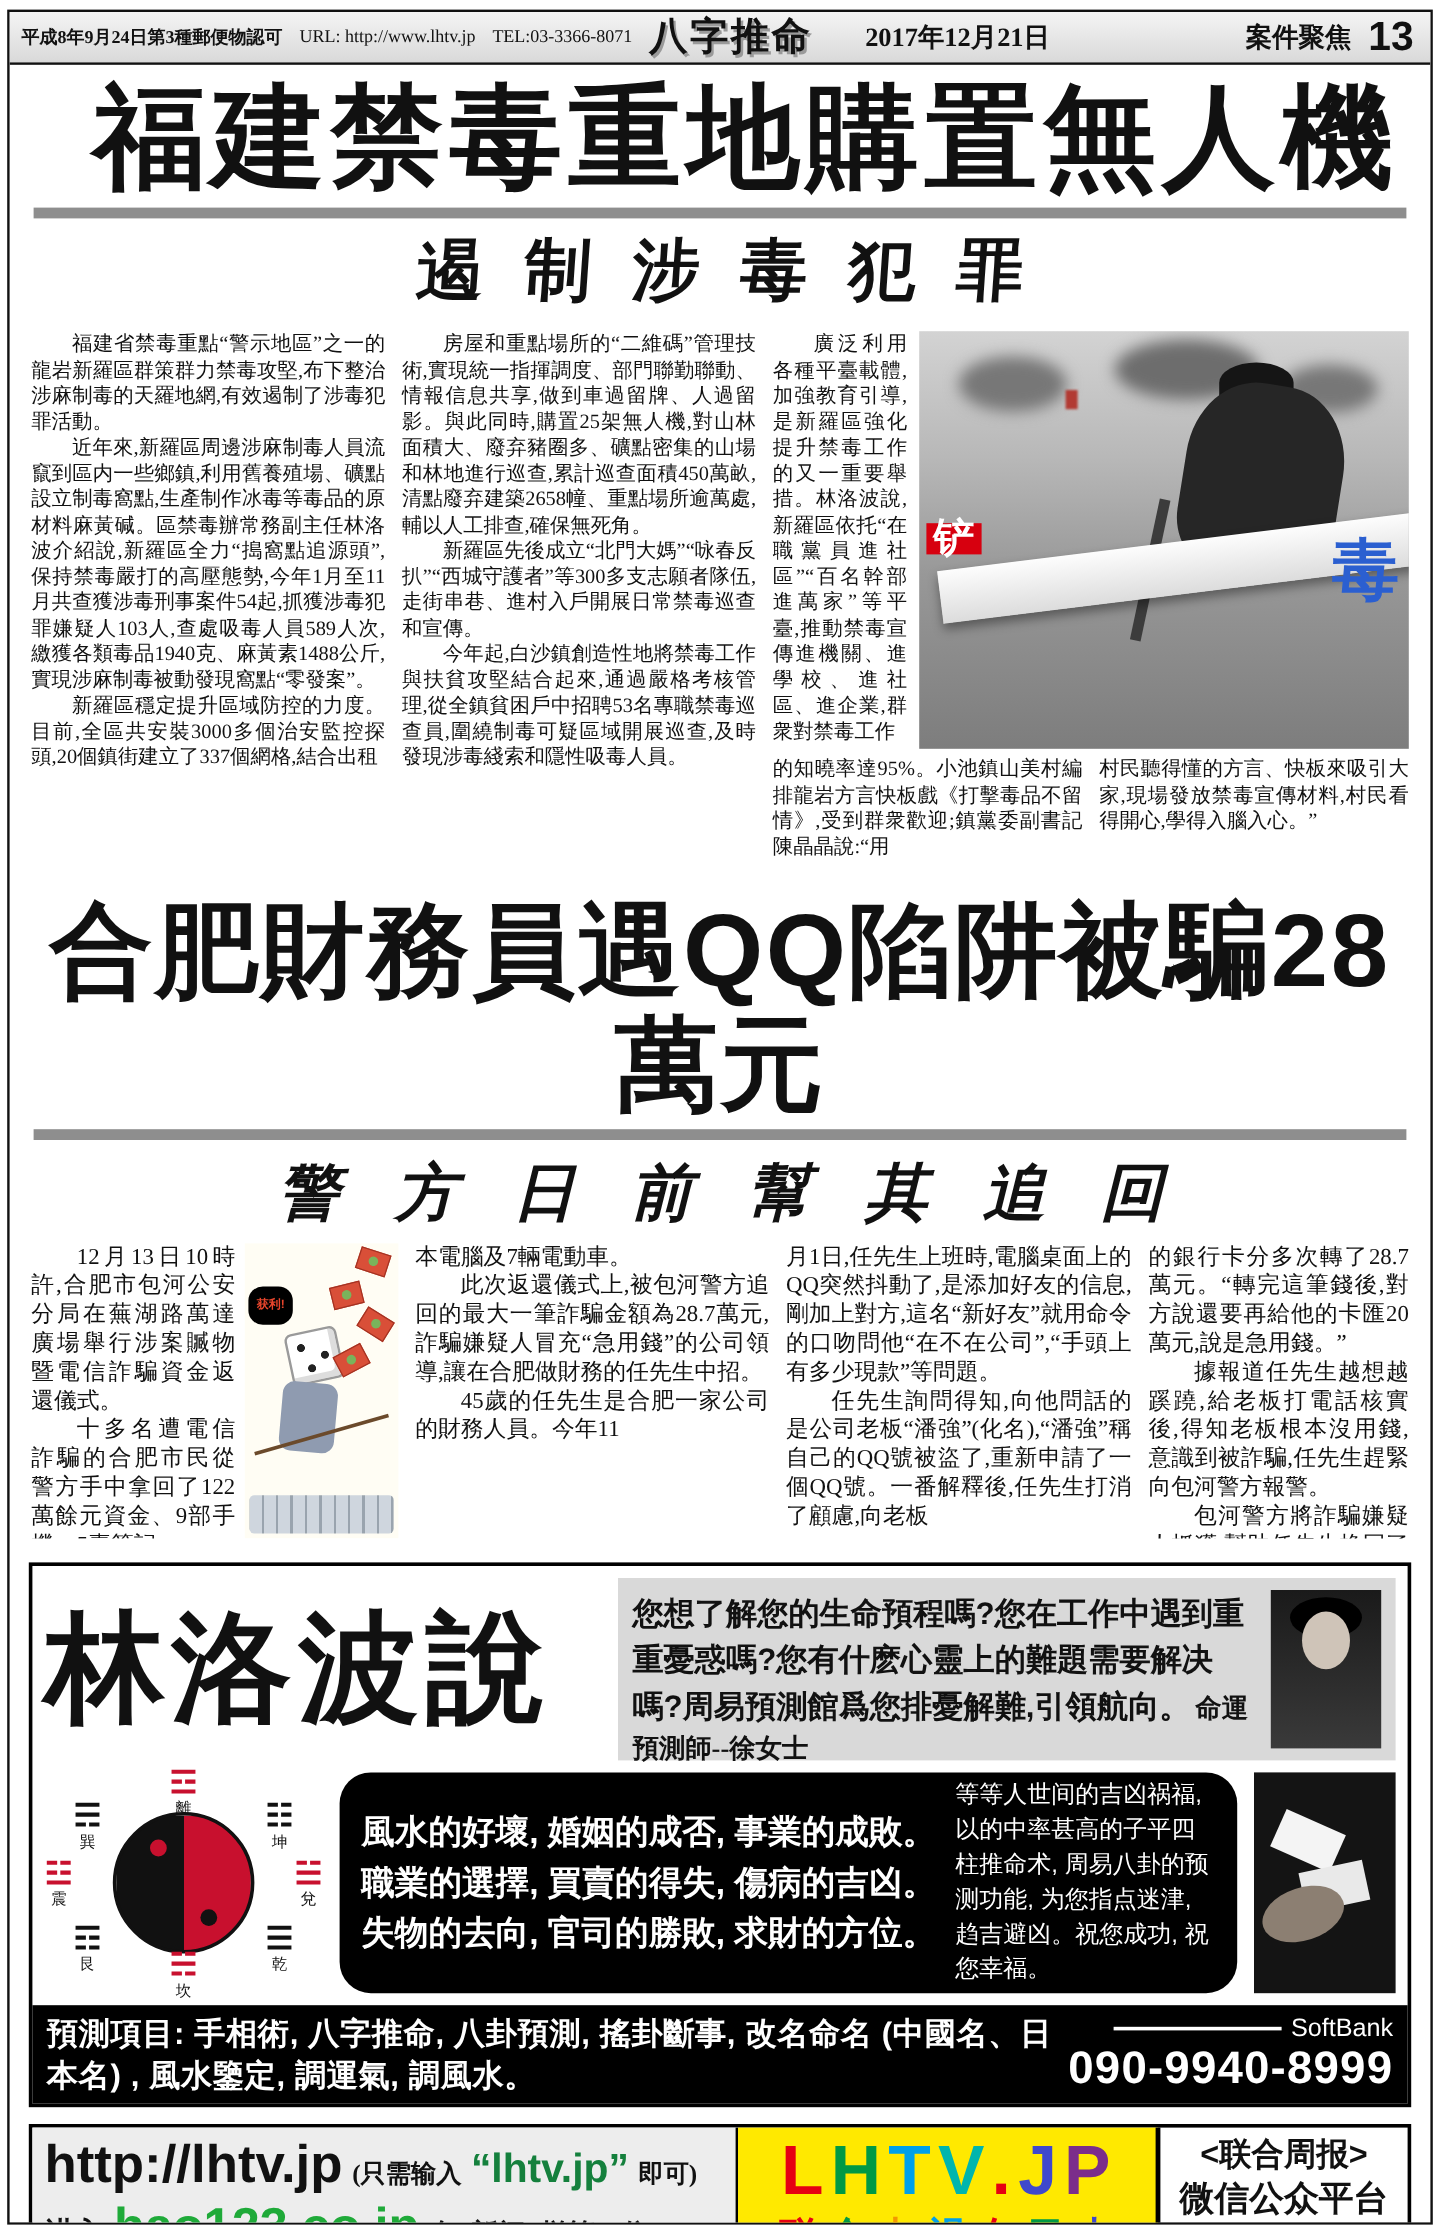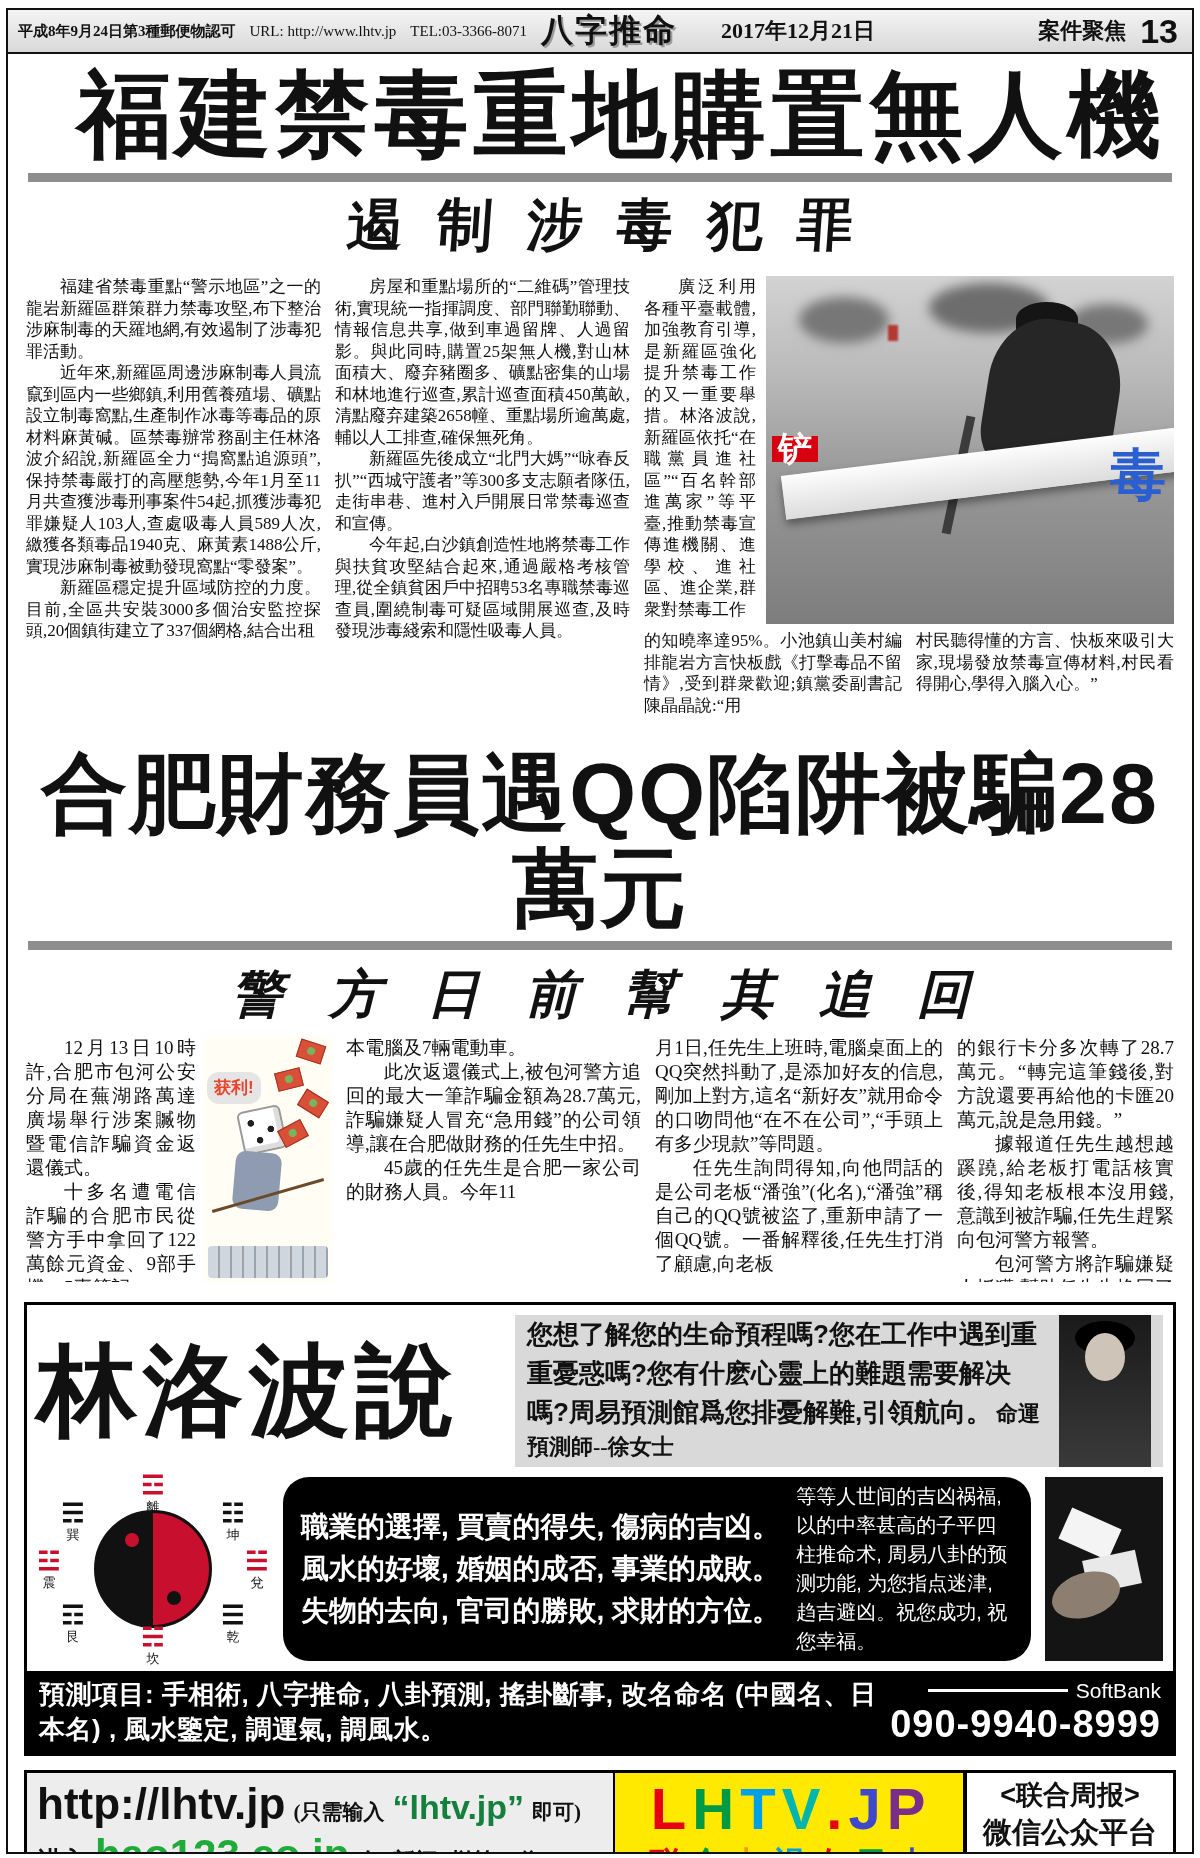--- a/index.html
+++ b/index.html
@@ -48,21 +48,21 @@
 
   
   .headline2{margin-top:30px;text-align:center;font-size:86px;font-weight:900;letter-spacing:2px;line-height:1.1;
              font-family:"Liberation Sans","DejaVu Sans",sans-serif;}
   .subhead2{text-align:center;font-size:52px;font-weight:800;letter-spacing:46px;padding-left:46px;font-style:italic;margin:10px 0 6px;}
   .a2-body{display:flex;gap:14px;padding:0 18px;height:246px;overflow:hidden;font-size:19px;line-height:24px;text-align:justify;}
   .a2-body p{margin:0;text-indent:2em;}
   .a2-c1{width:306px;display:flex;gap:8px;}
   .a2-c1t{width:170px;}
   .illu{flex:1;position:relative;background:#fffdf4;overflow:hidden;}
-  .ilu-bubble{position:absolute;left:3px;top:36px;background:#e5e5e5;color:#e8452c;font-size:17px;font-weight:700;
+  .ilu-bubble{position:absolute;left:3px;top:36px;background:#000000;color:#e8452c;font-size:10px;font-weight:700;
               padding:4px 7px;border-radius:12px;font-family:"Liberation Sans","DejaVu Sans",sans-serif;}
   .ilu-dice{position:absolute;left:36px;top:72px;width:40px;height:40px;background:#fff;border:2px solid #9a9a9a;border-radius:6px;
             transform:rotate(-12deg);box-shadow:inset -5px -5px 0 #ddd;
             background-image:radial-gradient(circle at 26% 28%,#222 3px,transparent 3.6px),
                              radial-gradient(circle at 72% 52%,#222 3px,transparent 3.6px),
                              radial-gradient(circle at 40% 74%,#222 3px,transparent 3.6px);}
   .ilu-body{position:absolute;left:30px;top:116px;width:46px;height:58px;background:#8f9bb0;border-radius:10px;transform:rotate(5deg);}
   .ilu-rod{position:absolute;left:6px;top:158px;width:116px;height:3px;background:#6b4a2b;transform:rotate(-16deg);}
   .env{position:absolute;width:24px;height:17px;background:#d94f38;border:1px solid #a33222;transform:rotate(18deg);}
   .env::after{content:"";position:absolute;left:8px;top:4px;width:8px;height:8px;border-radius:50%;background:#7ab35b;}
@@ -70,21 +70,21 @@
   .e3{right:6px;top:58px;transform:rotate(32deg);}  .e4{right:26px;top:88px;transform:rotate(-28deg);}
   .ilu-base{position:absolute;bottom:4px;left:4px;right:4px;height:32px;border-radius:4px;
             background:repeating-linear-gradient(90deg,#cfd6de 0 10px,#9aa4ae 10px 12px);}
   .a2-c2{width:295px;}  .a2-c3{width:288px;}  .a2-c4{flex:1;}
 
   
   .fortune{margin:20px 16px 0;border:3px solid #000;padding:10px 10px 0;}
   .f-top{display:flex;gap:12px;align-items:stretch;height:152px;}
   .f-title{width:466px;font-size:100px;font-weight:900;letter-spacing:6px;line-height:150px;
            font-family:"Liberation Sans","DejaVu Sans",sans-serif;}
-  .f-intro{flex:1;background:#d9d9d9;padding:0 12px;display:flex;gap:10px;}
+  .f-intro{flex:1;background:#d9d9d9;padding:10px 12px;display:flex;gap:10px;}
   .f-intro-text{font-size:26px;font-weight:700;line-height:1.5;font-family:"Liberation Sans","DejaVu Sans",sans-serif;}
   .f-master{font-size:22px;font-weight:700;}
   .photo-woman{width:92px;flex:none;background:linear-gradient(#1a1a1a,#3a3a3a);position:relative;}
   .pw-face{position:absolute;left:26px;top:18px;width:40px;height:48px;border-radius:50%;background:#cfc4b8;}
   .pw-hair{position:absolute;left:16px;top:6px;width:60px;height:34px;border-radius:50%;background:#000;}
   .f-mid{display:flex;gap:14px;margin-top:10px;height:184px;align-items:stretch;}
   .bagua{width:232px;position:relative;flex:none;}
   .taiji{position:absolute;left:50%;top:50%;transform:translate(-50%,-50%);width:112px;height:112px;border-radius:50%;
          border:3px solid #111;background:linear-gradient(90deg,#111 0 50%,#c8102e 50% 100%);}
   .taiji i{position:absolute;border-radius:50%;display:block;}
@@ -273,22 +273,22 @@
             <i class="g" style="color: rgb(200, 16, 46);">☳</i>
             <i class="l">震</i>
           </span>
         <span class="tri p-tl">
             <i class="g" style="color: rgb(17, 17, 17);">☴</i>
             <i class="l">巽</i>
           </span>
       </div>
       <div class="f-black">
         <div class="fb-left">
+          <div>風水的好壞, 婚姻的成否, 事業的成敗。</div>
           <div>職業的選擇, 買賣的得失, 傷病的吉凶。</div>
-          <div>風水的好壞, 婚姻的成否, 事業的成敗。</div>
           <div>失物的去向, 官司的勝敗, 求財的方位。</div>
         </div>
         <div class="fb-right">等等人世间的吉凶祸福, 以的中率甚高的子平四柱推命术, 周易八卦的预测功能, 为您指点迷津, 趋吉避凶。祝您成功, 祝您幸福。</div>
       </div>
       <div class="photo-hands">
         <span class="card c1"></span>
         <span class="card c2"></span>
         <span class="hand"></span>
       </div>
     </div>

